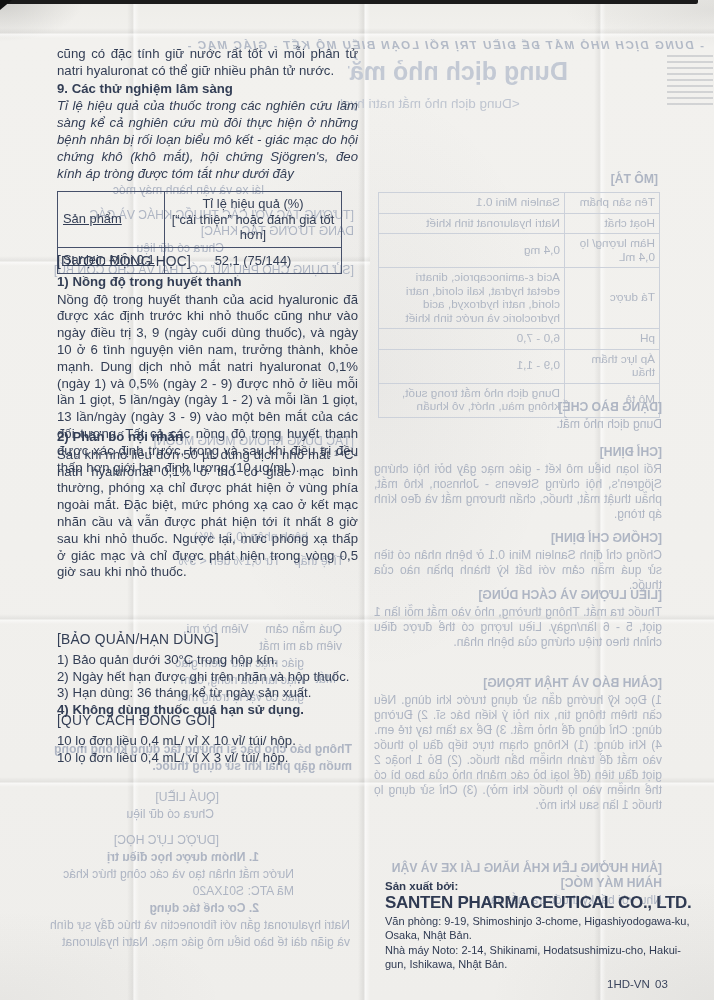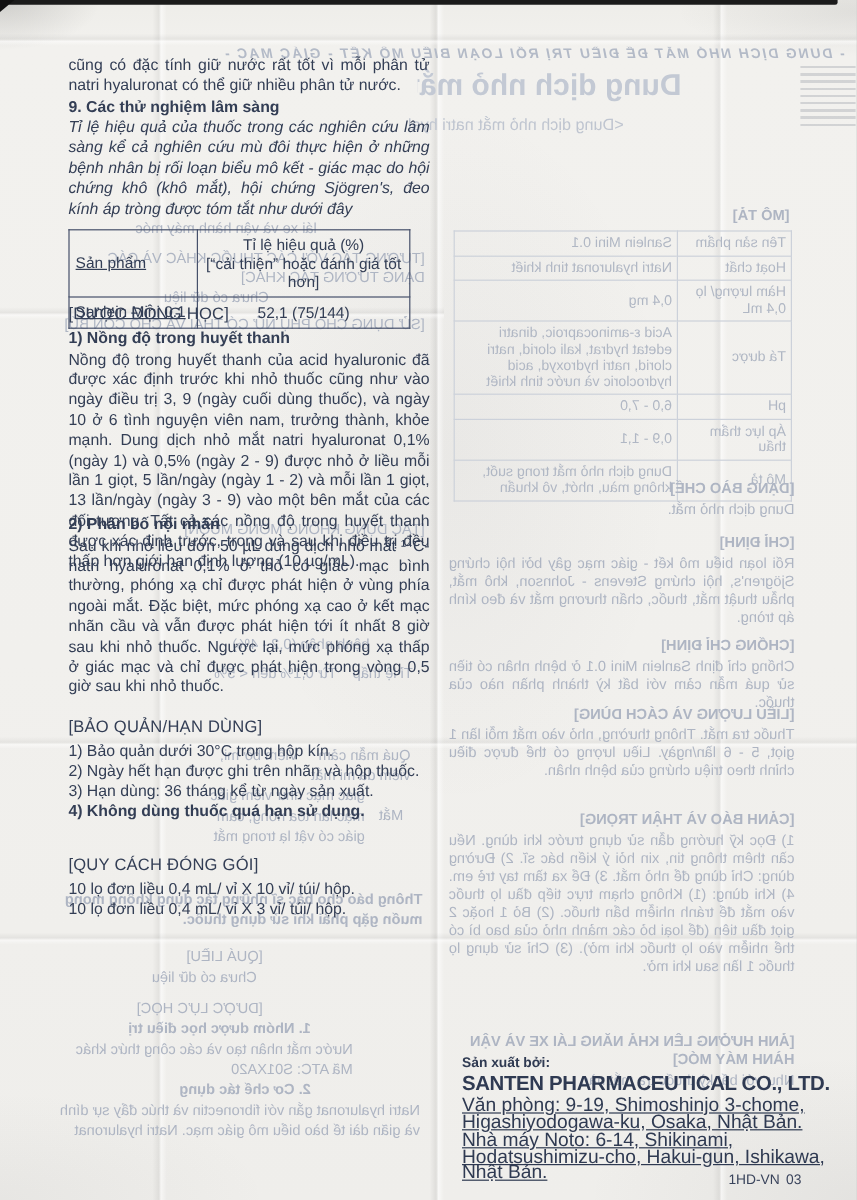--- a/index.html
+++ b/index.html
@@ -28,21 +28,21 @@
   .sec{font-weight:normal;font-size:13.8px;letter-spacing:.2px;margin:0 0 3px 0;}
   .ln{margin:0;}
   table.tbl{border-collapse:collapse;margin-top:9px;width:285px;font-size:12.9px;color:#333e55;}
   table.tbl td{border:1.4px solid #46506a;padding:4px 5px;}
   td.c1{width:96px;padding-left:8px;vertical-align:middle;text-decoration:underline;}
   td.c2{text-align:center;line-height:15.5px;}
   td.val{padding:5px;}
   .mfr{position:absolute;left:385px;top:880px;width:310px;z-index:4;color:#2f3a52;}
   .mfr-label{font-weight:bold;font-size:11.5px;margin:0;}
   .mfr-name{font-weight:bold;font-size:17px;letter-spacing:-.3px;margin:1px 0 2px 0;}
-  .mfr-line{font-size:16px;line-height:13.5px;margin:0 0 2px 0;text-decoration:underline;}
+  .mfr-line{font-size:11px;line-height:13.5px;margin:0 0 2px 0;}
   .footer{position:absolute;top:978px;font-size:11.5px;color:#3a445c;z-index:4;}
   
   .ghost{color:#aeb5c3;filter:blur(.35px);}
   .g-clip{position:absolute;overflow:hidden;z-index:1;}
   .g-span{position:absolute;right:0;white-space:nowrap;transform:scaleX(-1);}
   .g-topline{font-size:11.5px;font-style:italic;letter-spacing:1.6px;font-weight:bold;color:#b3bac7;}
   .g-title{font-size:25px;font-weight:bold;color:#c3c9d4;}
   .g-sub{font-size:13.5px;color:#bfc5d0;}
   .g-col{position:absolute;left:374px;top:170px;width:288px;height:830px;z-index:1;
          transform:scaleX(-1);font-size:12.2px;line-height:15px;}
@@ -199,37 +199,37 @@
     <p class="sec">[DƯỢC ĐỘNG HỌC]</p>
     <p class="p b">1) Nồng độ trong huyết thanh</p>
     <p class="p">Nồng độ trong huyết thanh của acid hyaluronic đã được xác định trước khi nhỏ thuốc cũng như vào ngày điều trị 3, 9 (ngày cuối dùng thuốc), và ngày 10 ở 6 tình nguyện viên nam, trưởng thành, khỏe mạnh. Dung dịch nhỏ mắt natri hyaluronat 0,1% (ngày 1) và 0,5% (ngày 2 - 9) được nhỏ ở liều mỗi lần 1 giọt, 5 lần/ngày (ngày 1 - 2) và mỗi lần 1 giọt, 13 lần/ngày (ngày 3 - 9) vào một bên mắt của các đối tượng. Tất cả các nồng độ trong huyết thanh được xác định trước, trong và sau khi điều trị đều thấp hơn giới hạn định lượng (10 µg/mL).</p>
   </div>
 
   <div class="col" style="top:429px">
     <p class="p b">2) Phân bố nội nhãn</p>
     <p class="p">Sau khi nhỏ liều đơn 50 µL dung dịch nhỏ mắt ¹⁴C-natri hyaluronat 0,1% ở thỏ có giác mạc bình thường, phóng xạ chỉ được phát hiện ở vùng phía ngoài mắt. Đặc biệt, mức phóng xạ cao ở kết mạc nhãn cầu và vẫn được phát hiện tới ít nhất 8 giờ sau khi nhỏ thuốc. Ngược lại, mức phóng xạ thấp ở giác mạc và chỉ được phát hiện trong vòng 0,5 giờ sau khi nhỏ thuốc.</p>
   </div>
 
-  <div class="col" style="top:598px">
+  <div class="col" style="top:632px">
     <p class="sec">[BẢO QUẢN/HẠN DÙNG]</p>
     <p class="ln">1) Bảo quản dưới 30°C trong hộp kín.</p>
     <p class="ln">2) Ngày hết hạn được ghi trên nhãn và hộp thuốc.</p>
     <p class="ln">3) Hạn dùng: 36 tháng kể từ ngày sản xuất.</p>
     <p class="ln b">4) Không dùng thuốc quá hạn sử dụng.</p>
   </div>
 
   <div class="col" style="top:713px">
     <p class="sec">[QUY CÁCH ĐÓNG GÓI]</p>
     <p class="ln">10 lọ đơn liều 0,4 mL/ vỉ X 10 vỉ/ túi/ hộp.</p>
     <p class="ln">10 lọ đơn liều 0,4 mL/ vỉ X 3 vỉ/ túi/ hộp.</p>
   </div>
 
   <div class="mfr">
     <p class="mfr-label">Sản xuất bởi:</p>
     <p class="mfr-name">SANTEN PHARMACEUTICAL CO., LTD.</p>
     <p class="mfr-line">Văn phòng: 9-19, Shimoshinjo 3-chome, Higashiyodogawa-ku, Osaka, Nhật Bản.</p>
-    <p class="mfr-line">Nhà máy Noto: 6-14, Shikinami, Hodatsushimizu-cho, Hakui-gun, Ishikawa, Nhật Bản.</p>
+    <p class="mfr-line">Nhà máy Noto: 2-14, Shikinami, Hodatsushimizu-cho, Hakui-gun, Ishikawa, Nhật Bản.</p>
   </div>
 
   <div class="footer" style="left:607px">1HD-VN</div>
   <div class="footer" style="left:655px">03</div>
 
 </div>
 
 </body></html>

